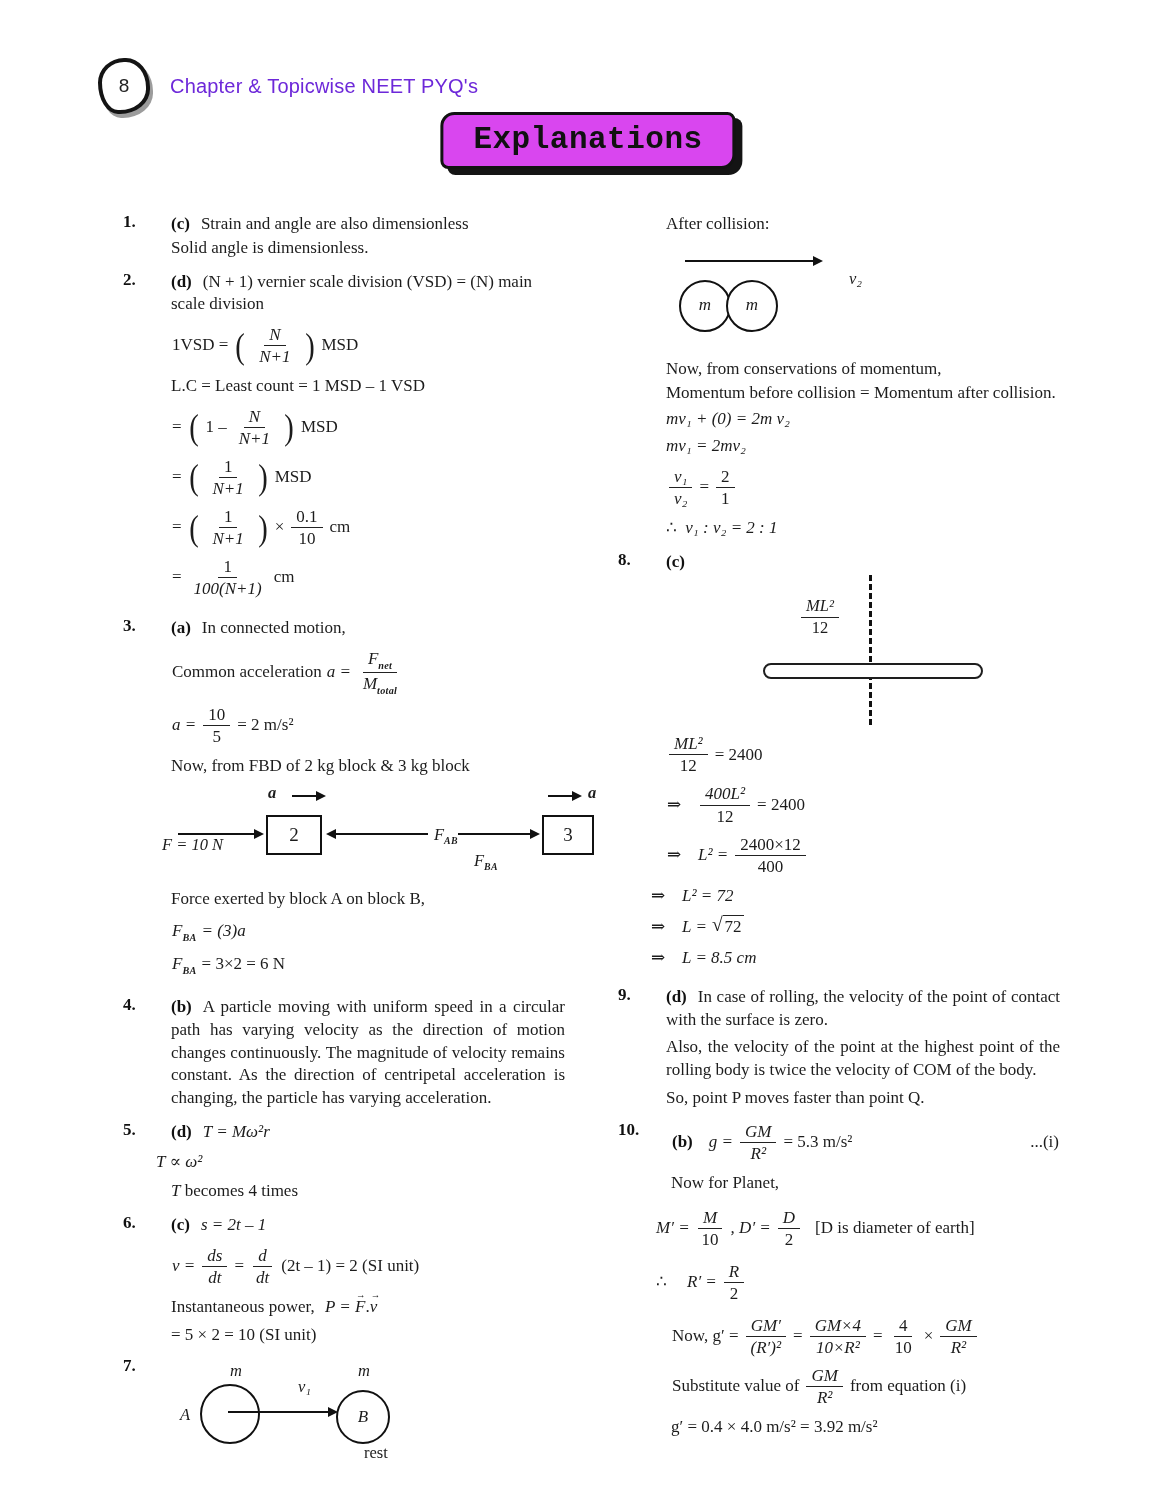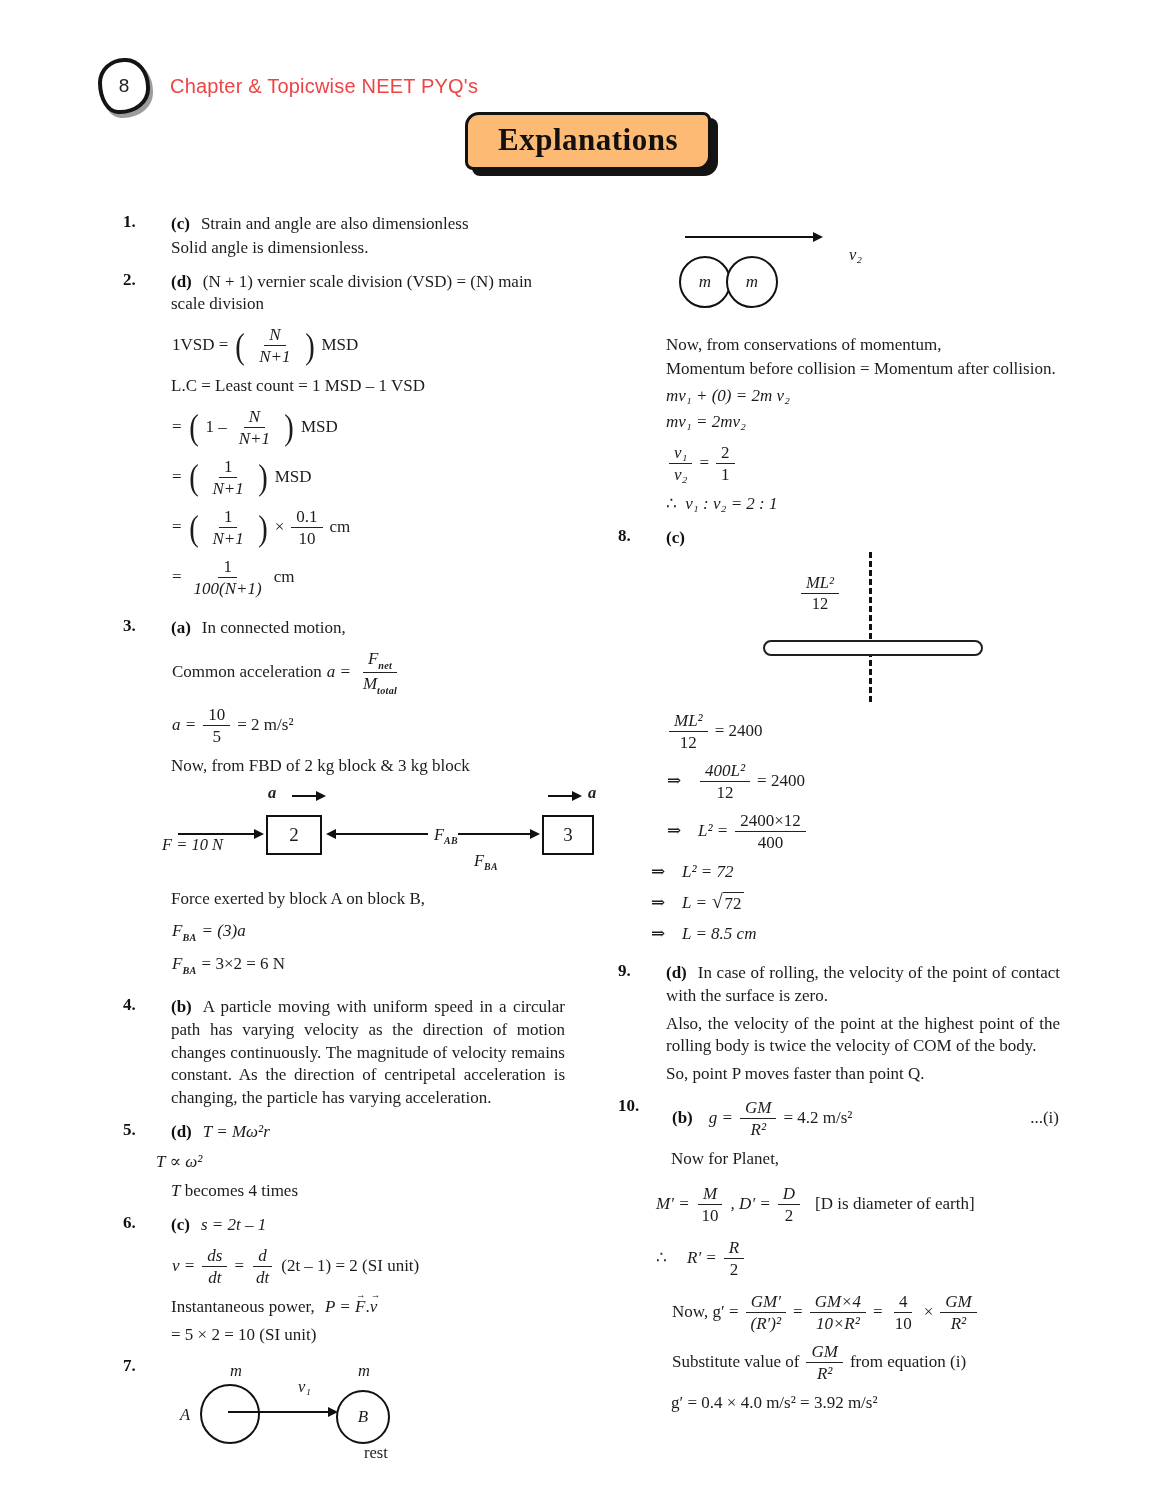--- a/index.html
+++ b/index.html
@@ -2,22 +2,22 @@
 <html><head>
 <meta charset="utf-8">
 <style>
   html,body{margin:0;padding:0;background:#ffffff;}
   body{width:1176px;height:1500px;font-family:"Liberation Serif","DejaVu Serif",serif;color:#1c1c1c;font-size:17px;}
   .page{position:relative;width:1176px;height:1500px;overflow:hidden;background:#fff;}
 
   
   .pagehead{position:absolute;top:58px;left:98px;display:flex;align-items:center;gap:20px;font-family:"Liberation Sans","DejaVu Sans",sans-serif;}
   .badge{width:44px;height:48px;border:4px solid #141414;border-radius:52% 48% 60% 40% / 46% 54% 46% 58%;display:flex;align-items:center;justify-content:center;font-size:19px;color:#222;background:#fff;box-shadow:3px 4px 0 #9c9c9c;}
-  .booktitle{font-size:20px;color:#ef4444;letter-spacing:.2px;}
-  .banner{position:absolute;top:112px;left:50%;transform:translateX(-50%);background:#fdba74;border:3.5px solid #121212;border-radius:14px 8px 14px 8px;padding:7px 30px 9px 30px;box-shadow:7px 6px 0 #141414;font-family:Liberation Serif, serif;font-weight:bold;font-size:31px;color:#111;letter-spacing:.5px;}
+  .booktitle{font-size:20px;color:#6d28d9;letter-spacing:.2px;}
+  .banner{position:absolute;top:112px;left:50%;transform:translateX(-50%);background:#d946ef;border:3.5px solid #121212;border-radius:14px 8px 14px 8px;padding:7px 30px 9px 30px;box-shadow:7px 6px 0 #141414;font-family:Liberation Mono, monospace;font-weight:bold;font-size:31px;color:#111;letter-spacing:.5px;}
 
   
   .columns{position:absolute;top:212px;left:123px;width:953px;display:flex;gap:38px;}
   .col{width:457px;}
   .q{display:flex;margin-bottom:9px;}
   .qn{flex:0 0 33px;font-weight:bold;color:#111;}
   .qbody{flex:1;min-width:0;line-height:1.34;}
   .opt{font-weight:bold;margin-right:11px;color:#111;}
   .line{margin:1px 15px;}
   .just{text-align:justify;}
@@ -263,20 +263,21 @@
             <span class="dlabel" style="left:208px;top:80px;">rest</span>
           </div>
         </div>
       </div>
 
     </div>
 
     <div class="col">
 
       <div class="indent">
+        <div class="line">After collision:</div>
 
         <div class="diagram after-diag">
           <div class="hline" style="left:34px;top:16px;width:132px;"></div>
           <div class="ah-r" style="left:162px;top:12px;"></div>
           <span class="dlabel it" style="left:198px;top:24px;">v₂</span>
           <div class="circ" style="left:28px;top:36px;width:48px;height:48px;">
               <span>m</span>
             </div>
           <div class="circ" style="left:75px;top:36px;width:48px;height:48px;">
               <span>m</span>
@@ -369,21 +370,21 @@
       <div class="q">
         <div class="qn" style="flex-basis:38px;">10.</div>
         <div class="qbody">
           <div class="eq" style="margin-top:2px;">
             <span class="opt">(b)</span>
             <span class="it">g =</span>
             <span class="frac">
                 <span class="ftop it">GM</span>
                 <span class="fbot it">R²</span>
               </span>
-            <span>= 4.2 m/s²</span>
+            <span>= 5.3 m/s²</span>
             <span class="tag">...(i)</span>
           </div>
           <div class="line">Now for Planet,</div>
           <div class="eq" style="margin:13px 0;">
             <span class="it">M′ =</span>
             <span class="frac">
                 <span class="ftop it">M</span>
                 <span class="fbot">10</span>
               </span>
             <span class="it">, D′ =</span>

